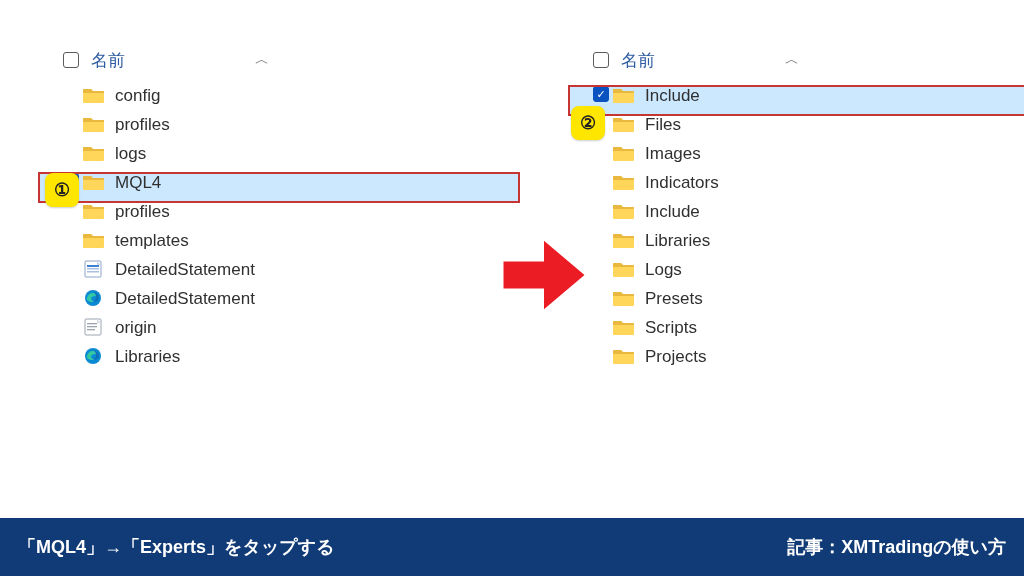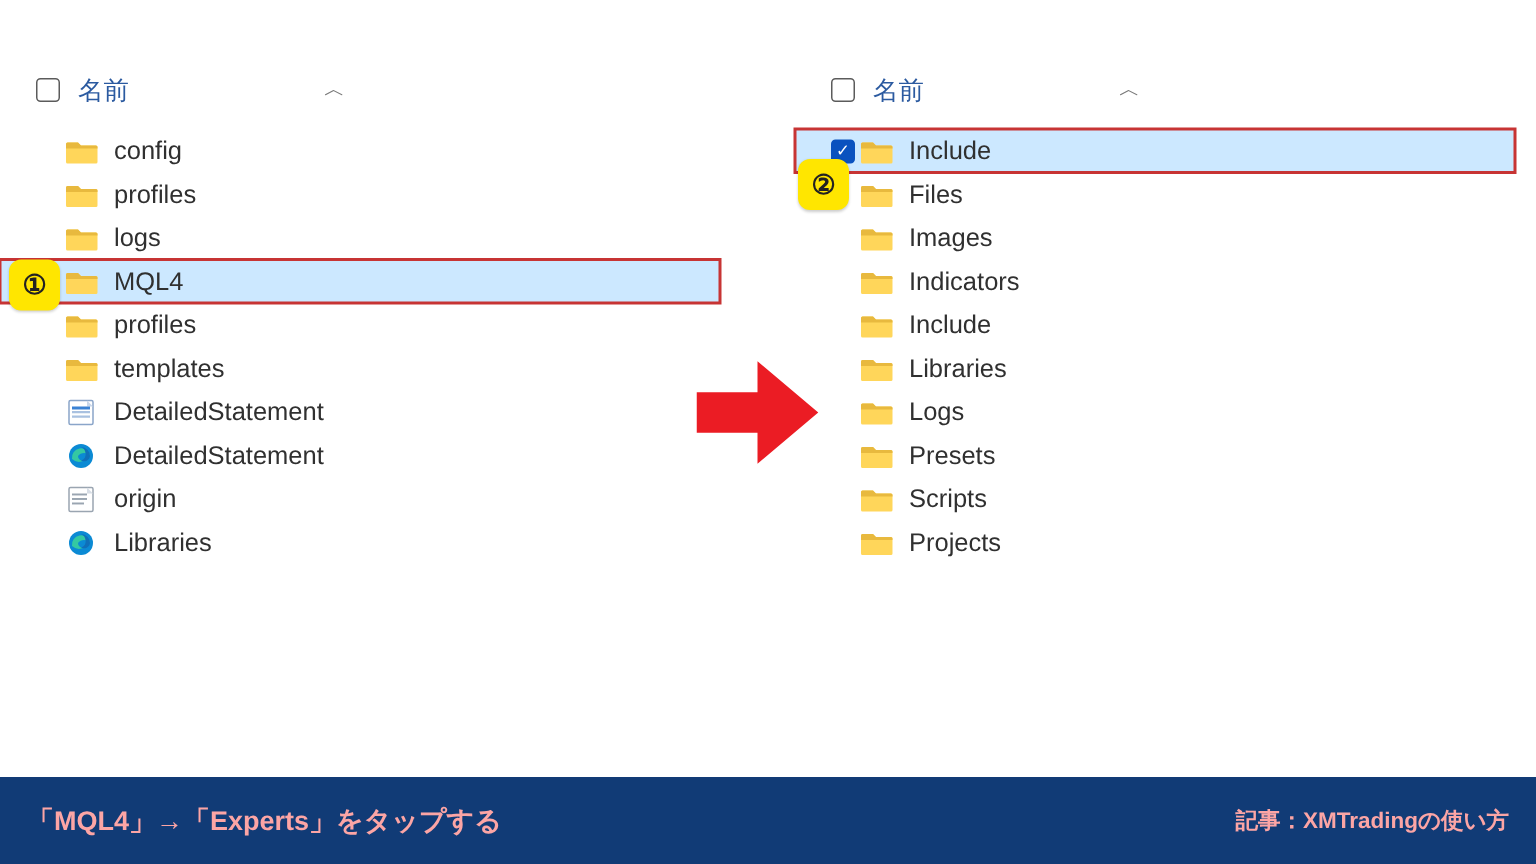--- a/index.html
+++ b/index.html
@@ -1,36 +1,36 @@
 <!DOCTYPE html>
 <html><head>
 <meta charset="utf-8">
 <style>
   * { box-sizing: border-box; margin: 0; padding: 0; }
   html, body { width: 1024px; height: 576px; font-family: "Segoe UI", Meiryo, sans-serif; }
   body { background: #fff; display: flex; flex-direction: column; }
-  .top-area { position: relative; flex: 1 1 auto; }
+  .top-area { position: relative; flex: 1 1 auto; margin-left: 39px; }
   .explorer-pane { position: absolute; top: 0; width: 480px; }
   .left-pane  { left: 0; }
   .right-pane { left: 530px; }
 
   .col-header {
     display: flex; align-items: center; height: 36px;
     padding: 60px 0 25px 24px; border-bottom: 1px solid transparent;
     color: #2b5aa0; font-size: 17px;
   }
   .col-header .hdr-checkbox {
     width: 16px; height: 16px; border: 1.5px solid #5b5b5b; border-radius: 3px; margin-right: 12px;
     background: #fff;
   }
   .col-header .sort-caret {
     margin-left: 130px; color: #7a7a7a; font-size: 14px;
   }
 
-  .row { display: flex; align-items: center; height: 29px; padding-left: 44px; color: #303030; font-size: 17px; position: relative; }
+  .row { display: flex; height: 29px; padding-left: 44px; color: #303030; font-size: 17px; position: relative; }
   .row .chk { width: 16px; height: 16px; border-radius: 3px; margin-right: 8px; display:none; }
   .row.selected { background: #cce8ff; padding-left: 24px; }
   .row.selected .chk {
     display: inline-flex; align-items: center; justify-content: center;
     background: #0a52bf; color: #fff; font-size: 11px; border: 1.5px solid #0a52bf;
     margin-right: 4px;
   }
   .row.red-border { outline: 2px solid #c73434; outline-offset: -1px; }
 
   .icon { width: 22px; height: 18px; margin-right: 10px; display: inline-flex; align-items:center; justify-content:center; flex: 0 0 22px; }
@@ -38,24 +38,24 @@
   .callout {
     position: absolute; width: 34px; height: 34px; background: #ffe600; border-radius: 8px;
     display: flex; align-items: center; justify-content: center; font-weight: 700; font-size: 18px; color: #222;
     box-shadow: 0 1px 2px rgba(0,0,0,0.2);
   }
 
   .arrow { position: absolute; left: 460px; top: 230px; }
   .arrow svg { width: 90px; height: 90px; }
 
   .footer {
-    height: 58px; background: #113b76; color: #fca5a5; display: flex; align-items: center; justify-content: space-between;
+    height: 58px; background: #113b76; color: #ffffff; display: flex; align-items: center; justify-content: space-between;
     padding: 0 18px; font-weight: 700; font-size: 18px;
   }
-  .footer .credit { font-size: 15px; font-weight: 700; }
+  .footer .credit { font-size: 18px; font-weight: 700; }
 </style>
 </head>
 <body>
 
 <svg width="0" height="0" style="position:absolute">
   <defs>
     <g id="ic-folder">
       <path d="M1 3 h7 l2 2 h10 a1 1 0 0 1 1 1 v10 a1 1 0 0 1 -1 1 H1 a1 1 0 0 1 -1 -1 V4 a1 1 0 0 1 1 -1 z" fill="#ffd65a"></path>
       <path d="M1 3 h7 l2 2 h10 a1 1 0 0 1 1 1 v1 H0 V4 a1 1 0 0 1 1 -1 z" fill="#e8b93e"></path>
     </g>

